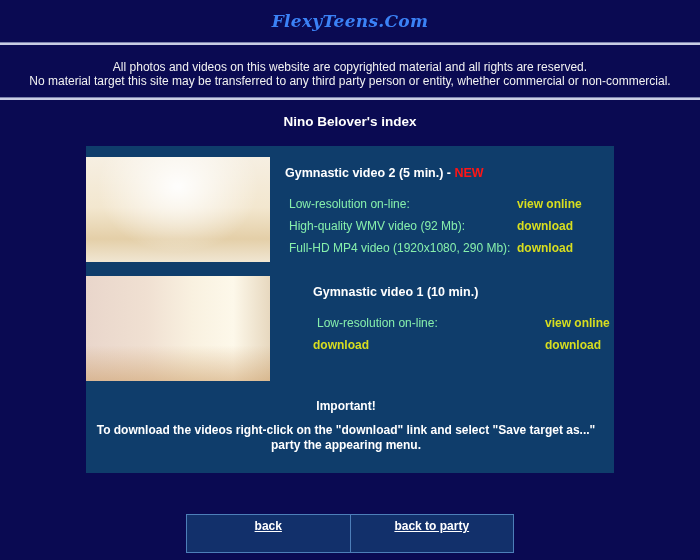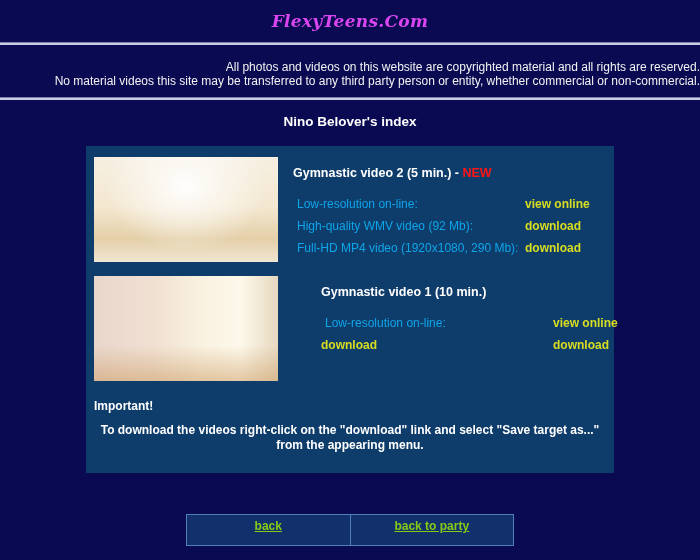--- a/index.html
+++ b/index.html
@@ -19,44 +19,44 @@
     color:var(--text-white);
     overflow:hidden;
   }
   .page{position:relative;width:700px;height:560px;}
 
   
   .site-header{height:42px;display:flex;align-items:center;justify-content:center;}
   .site-title{
     font-family:"DejaVu Serif", serif;
     font-style:italic;font-weight:bold;
-    font-size:17px;color:#d946ef;letter-spacing:.3px;
+    font-size:17px;color:#3b82f6;letter-spacing:.3px;
   }
   .rule{
     height:2px;background:#c9cde3;
     border-top:1px solid #7d83ad;
   }
 
   
-  .copyright{margin-top:15px;text-align:right;font-size:12px;line-height:14px;color:#f2f2f2;}
+  .copyright{margin-top:15px;text-align:center;font-size:12px;line-height:14px;color:#f2f2f2;}
   .rule-2{margin-top:9px;}
 
   
   .page-heading{
     margin:14px 0 0 0;text-align:center;
     font-size:13.5px;font-weight:bold;color:var(--text-white);
   }
 
   
   .content-box{
     box-sizing:border-box;
     width:528px;height:327px;
     margin:17px auto 0 auto;
     background:var(--panel-bg);
-    padding:11px 8px 0 8px;
+    padding:11px 8px 0 0;
   }
   .video-item{display:flex;}
   .video-item + .video-item{margin-top:14px;gap:28px;}
   .thumb{
     width:184px;height:105px;flex:0 0 184px;
   }
   .thumb-a{
     background:
       radial-gradient(ellipse at 50% 28%, rgba(255,255,255,.95), rgba(255,255,255,0) 62%),
       linear-gradient(180deg,#f6efe2 0%,#f3e7cf 48%,#e4cfa8 78%,#f0e6d2 100%);
@@ -66,64 +66,64 @@
       linear-gradient(180deg, rgba(0,0,0,0) 66%, rgba(201,152,95,.5) 100%),
       linear-gradient(90deg,#e9d6cb 0%,#f0e0d2 33%,#f9f1e0 58%,#fdf8ea 80%,#e7d8bf 100%);
   }
   .video-info{margin-left:15px;flex:1;}
   .video-title-row{margin-top:9px;font-size:12.5px;font-weight:bold;line-height:15px;}
   .video-title{color:var(--text-white);}
   .title-sep{color:var(--text-white);white-space:pre;}
   .new-badge{color:var(--badge-red);}
   .video-rows{margin-top:12px;display:grid;grid-template-columns:232px auto;row-gap:0;}
   .row-label{
-    font-size:12px;color:#0ea5e9;line-height:22px;padding-left:4px;white-space:nowrap;
+    font-size:12px;color:#86efac;line-height:22px;padding-left:4px;white-space:nowrap;
   }
   .row-link{
     font-size:12px;font-weight:bold;line-height:22px;
     color:var(--link-yellow);cursor:pointer;white-space:nowrap;
     justify-self:start;
   }
 
   
-  .important-title{margin-top:18px;text-align:left;font-size:12px;font-weight:bold;}
+  .important-title{margin-top:18px;text-align:center;font-size:12px;font-weight:bold;}
   .important-text{
     margin:10px auto 0 auto;max-width:506px;
     text-align:center;font-size:12px;font-weight:bold;line-height:15px;
     white-space:pre-line;
   }
 
   
   .footer-nav{
     width:326px;margin:41px auto 0 auto;
     display:flex;
     border:1px solid var(--footer-border);
   }
   .nav-cell{
-    flex:1;height:30px;line-height:22px;
+    flex:1;height:37px;line-height:22px;
     background:var(--footer-cell-bg);
     text-align:center;font-size:12px;font-weight:bold;
-    color:#84cc16;text-decoration:underline;cursor:pointer;
+    color:#ffffff;text-decoration:underline;cursor:pointer;
   }
   .nav-cell + .nav-cell{border-left:1px solid var(--footer-border);}
 </style>
 </head>
 <body>
 
 <div class="page">
 
   <div class="site-header">
     <span class="site-title">FlexyTeens.Com</span>
   </div>
 
   <div class="rule rule-1"></div>
 
   <div class="copyright">
     <div>All photos and videos on this website are copyrighted material and all rights are reserved.</div>
-    <div>No material videos this site may be transferred to any third party person or entity, whether commercial or non-commercial.</div>
+    <div>No material target this site may be transferred to any third party person or entity, whether commercial or non-commercial.</div>
   </div>
 
   <div class="rule rule-2"></div>
 
   <h1 class="page-heading">Nino Belover's index</h1>
 
   <div class="content-box">
 
     <div class="video-item">
       <div class="thumb thumb-a"></div>
@@ -152,21 +152,21 @@
           <span class="row-label">Low-resolution on-line:</span>
           <a class="row-link">view online</a>
           <a class="row-link">download</a>
           <a class="row-link">download</a>
         </div>
       </div>
     </div>
 
     <div class="important-title">Important!</div>
     <div class="important-text">To download the videos right-click on the "download" link and select "Save target as..."
-from the appearing menu.</div>
+party the appearing menu.</div>
 
   </div>
 
   <div class="footer-nav">
     <a class="nav-cell">back</a>
     <a class="nav-cell">back to party</a>
   </div>
 
 </div>
 

